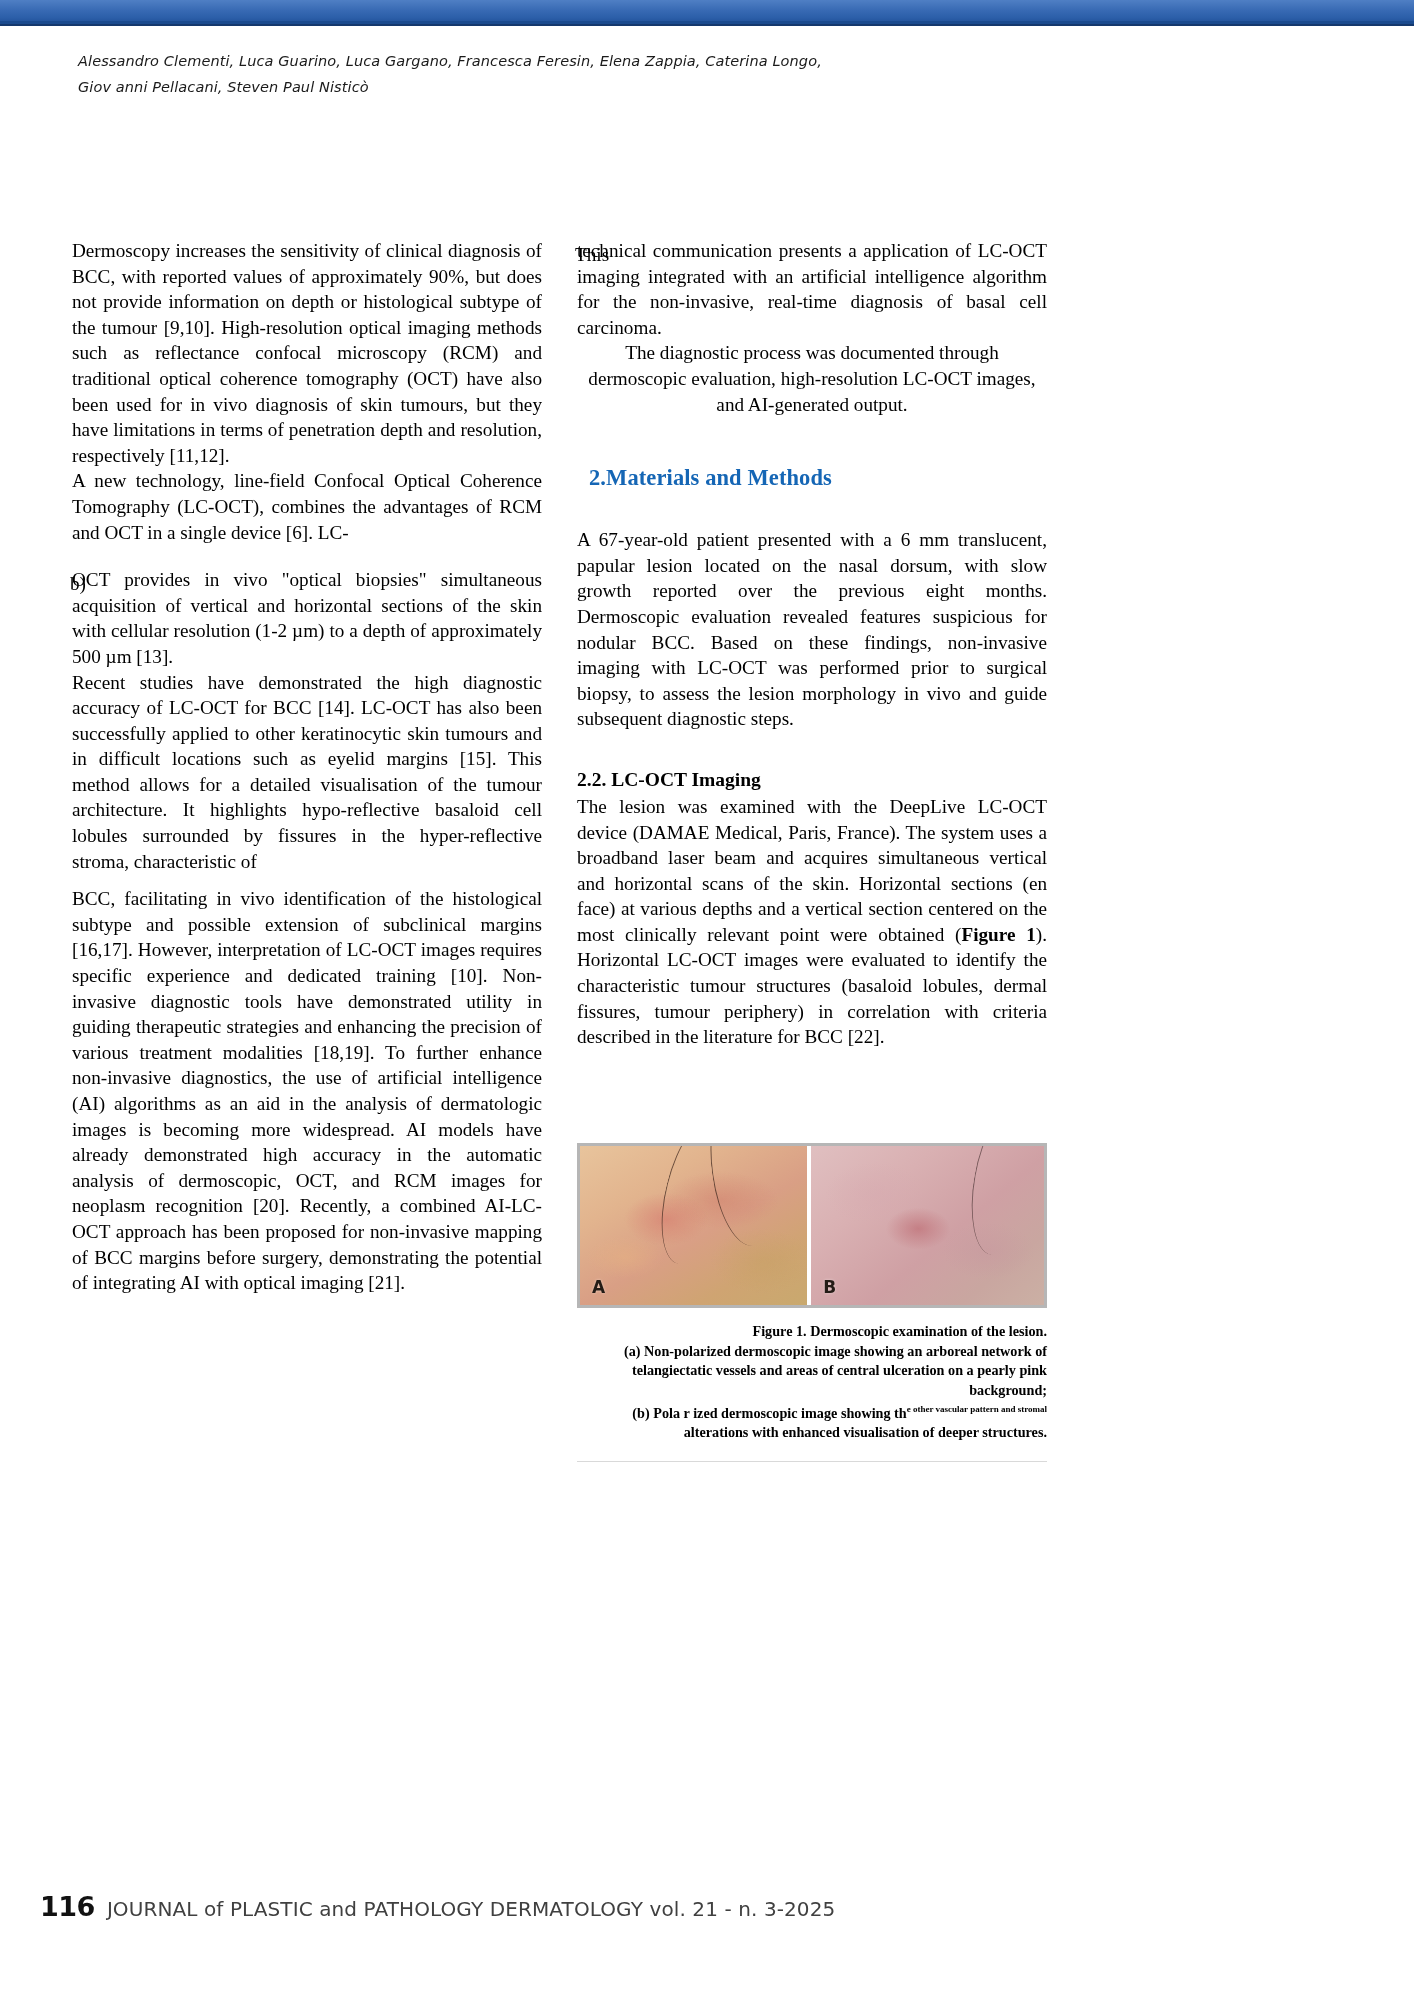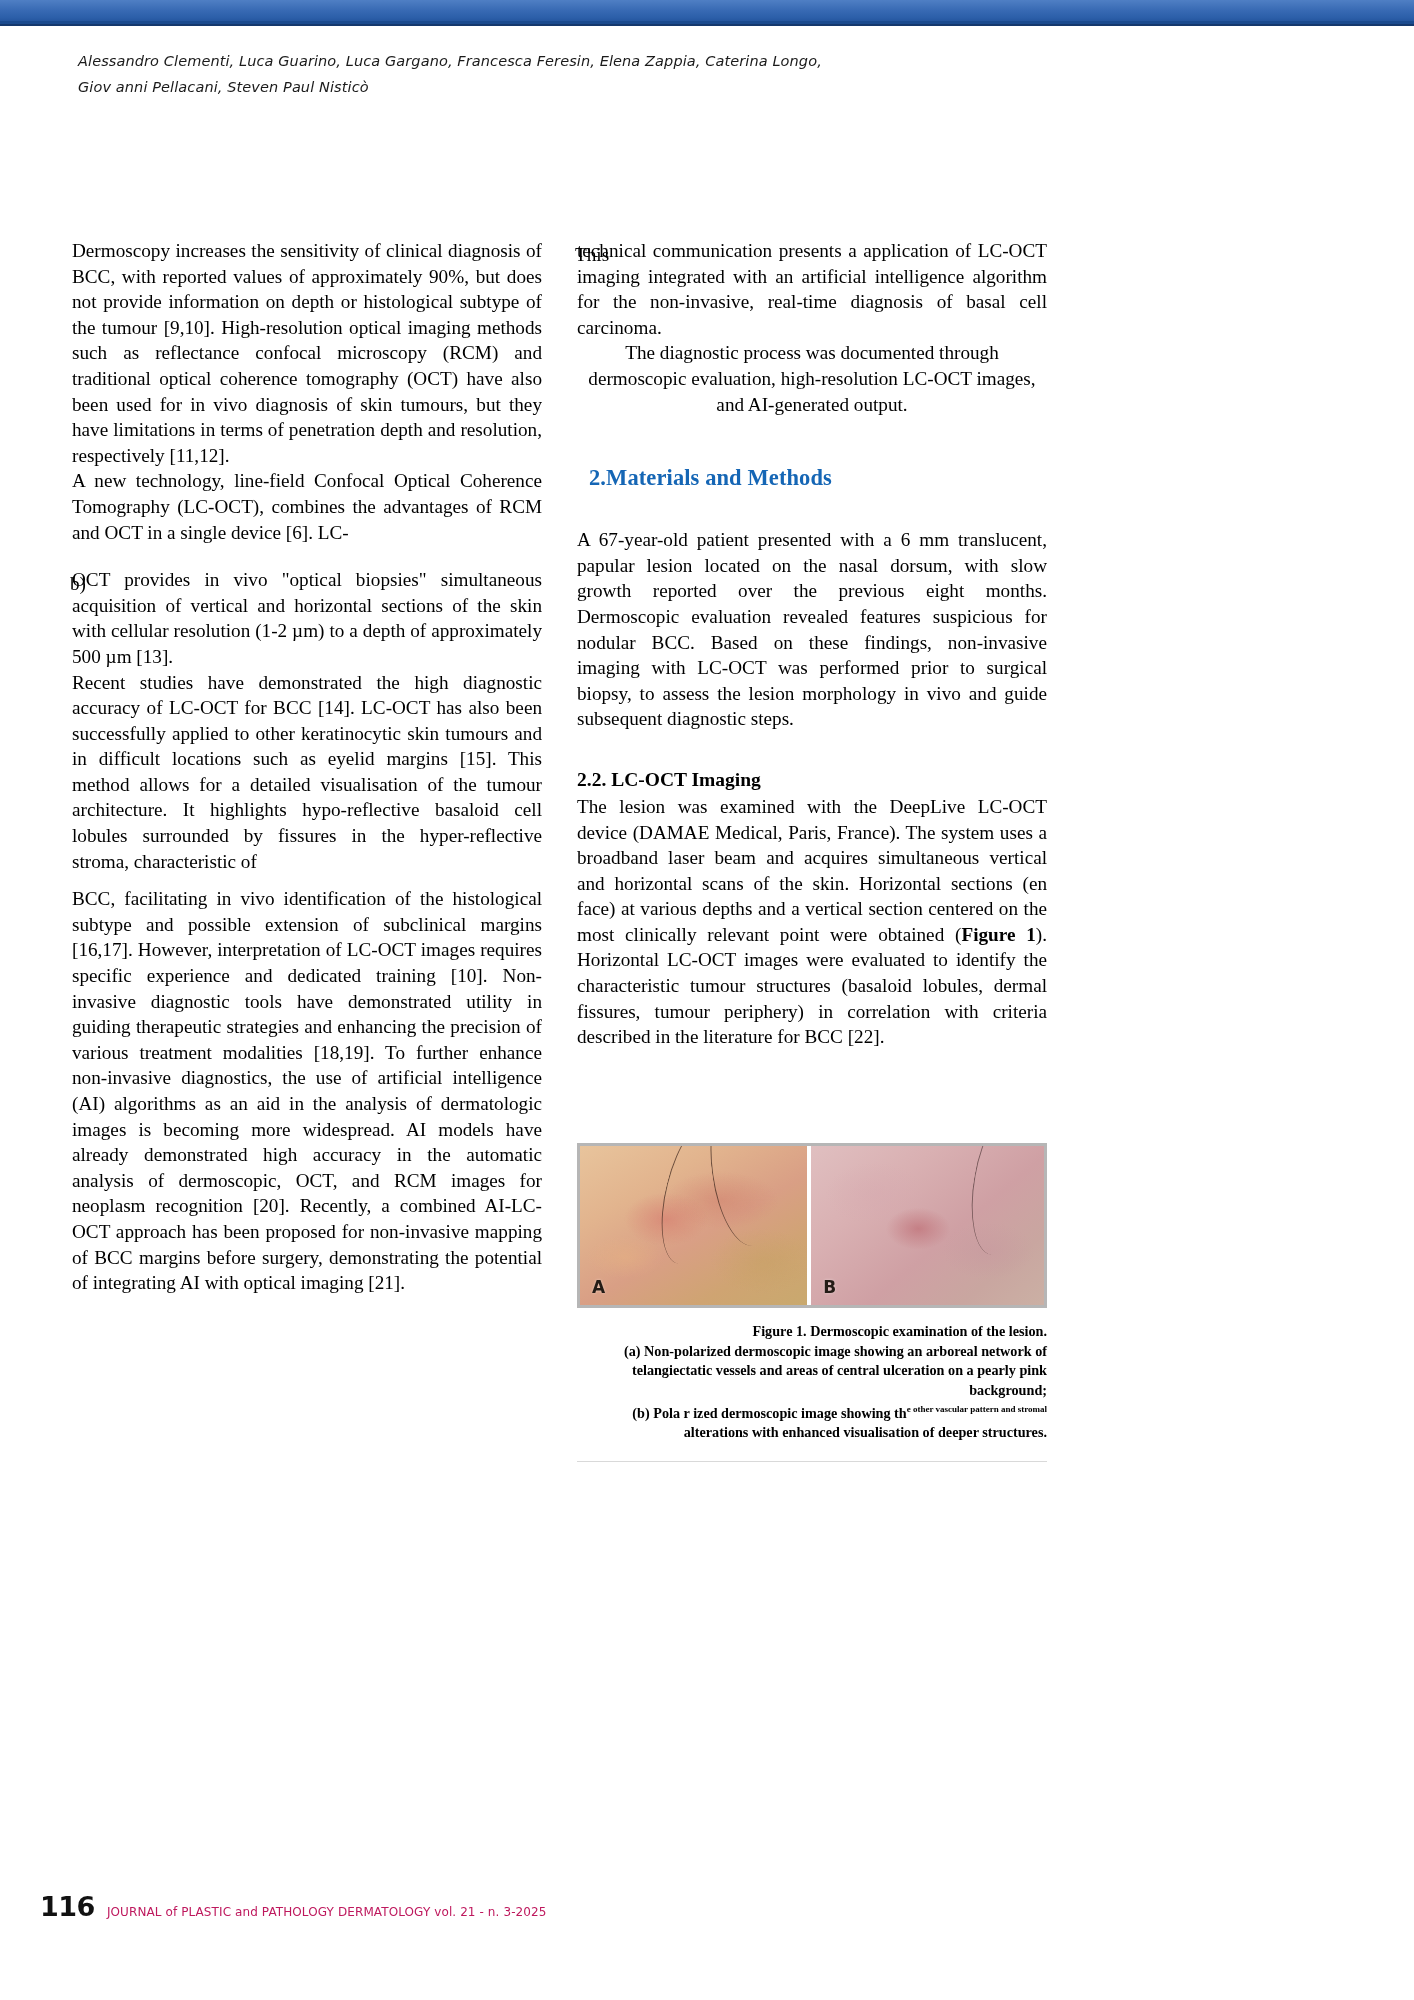--- a/index.html
+++ b/index.html
@@ -180,22 +180,22 @@
     gap: 12px;
     font-family: "DejaVu Sans", "Liberation Sans", sans-serif;
   }
   .footer-page {
     font-size: 27px;
     font-weight: bold;
     color: #111;
     letter-spacing: -0.5px;
   }
   .footer-text {
-    font-size: 12px;
-    color: #be185d;
+    font-size: 20px;
+    color: #404040;
     letter-spacing: 0.1px;
   }
 </style>
 </head>
 <body>
 
 <div class="top-bar">
   <div class="top-bar-inner"></div>
 </div>
 

